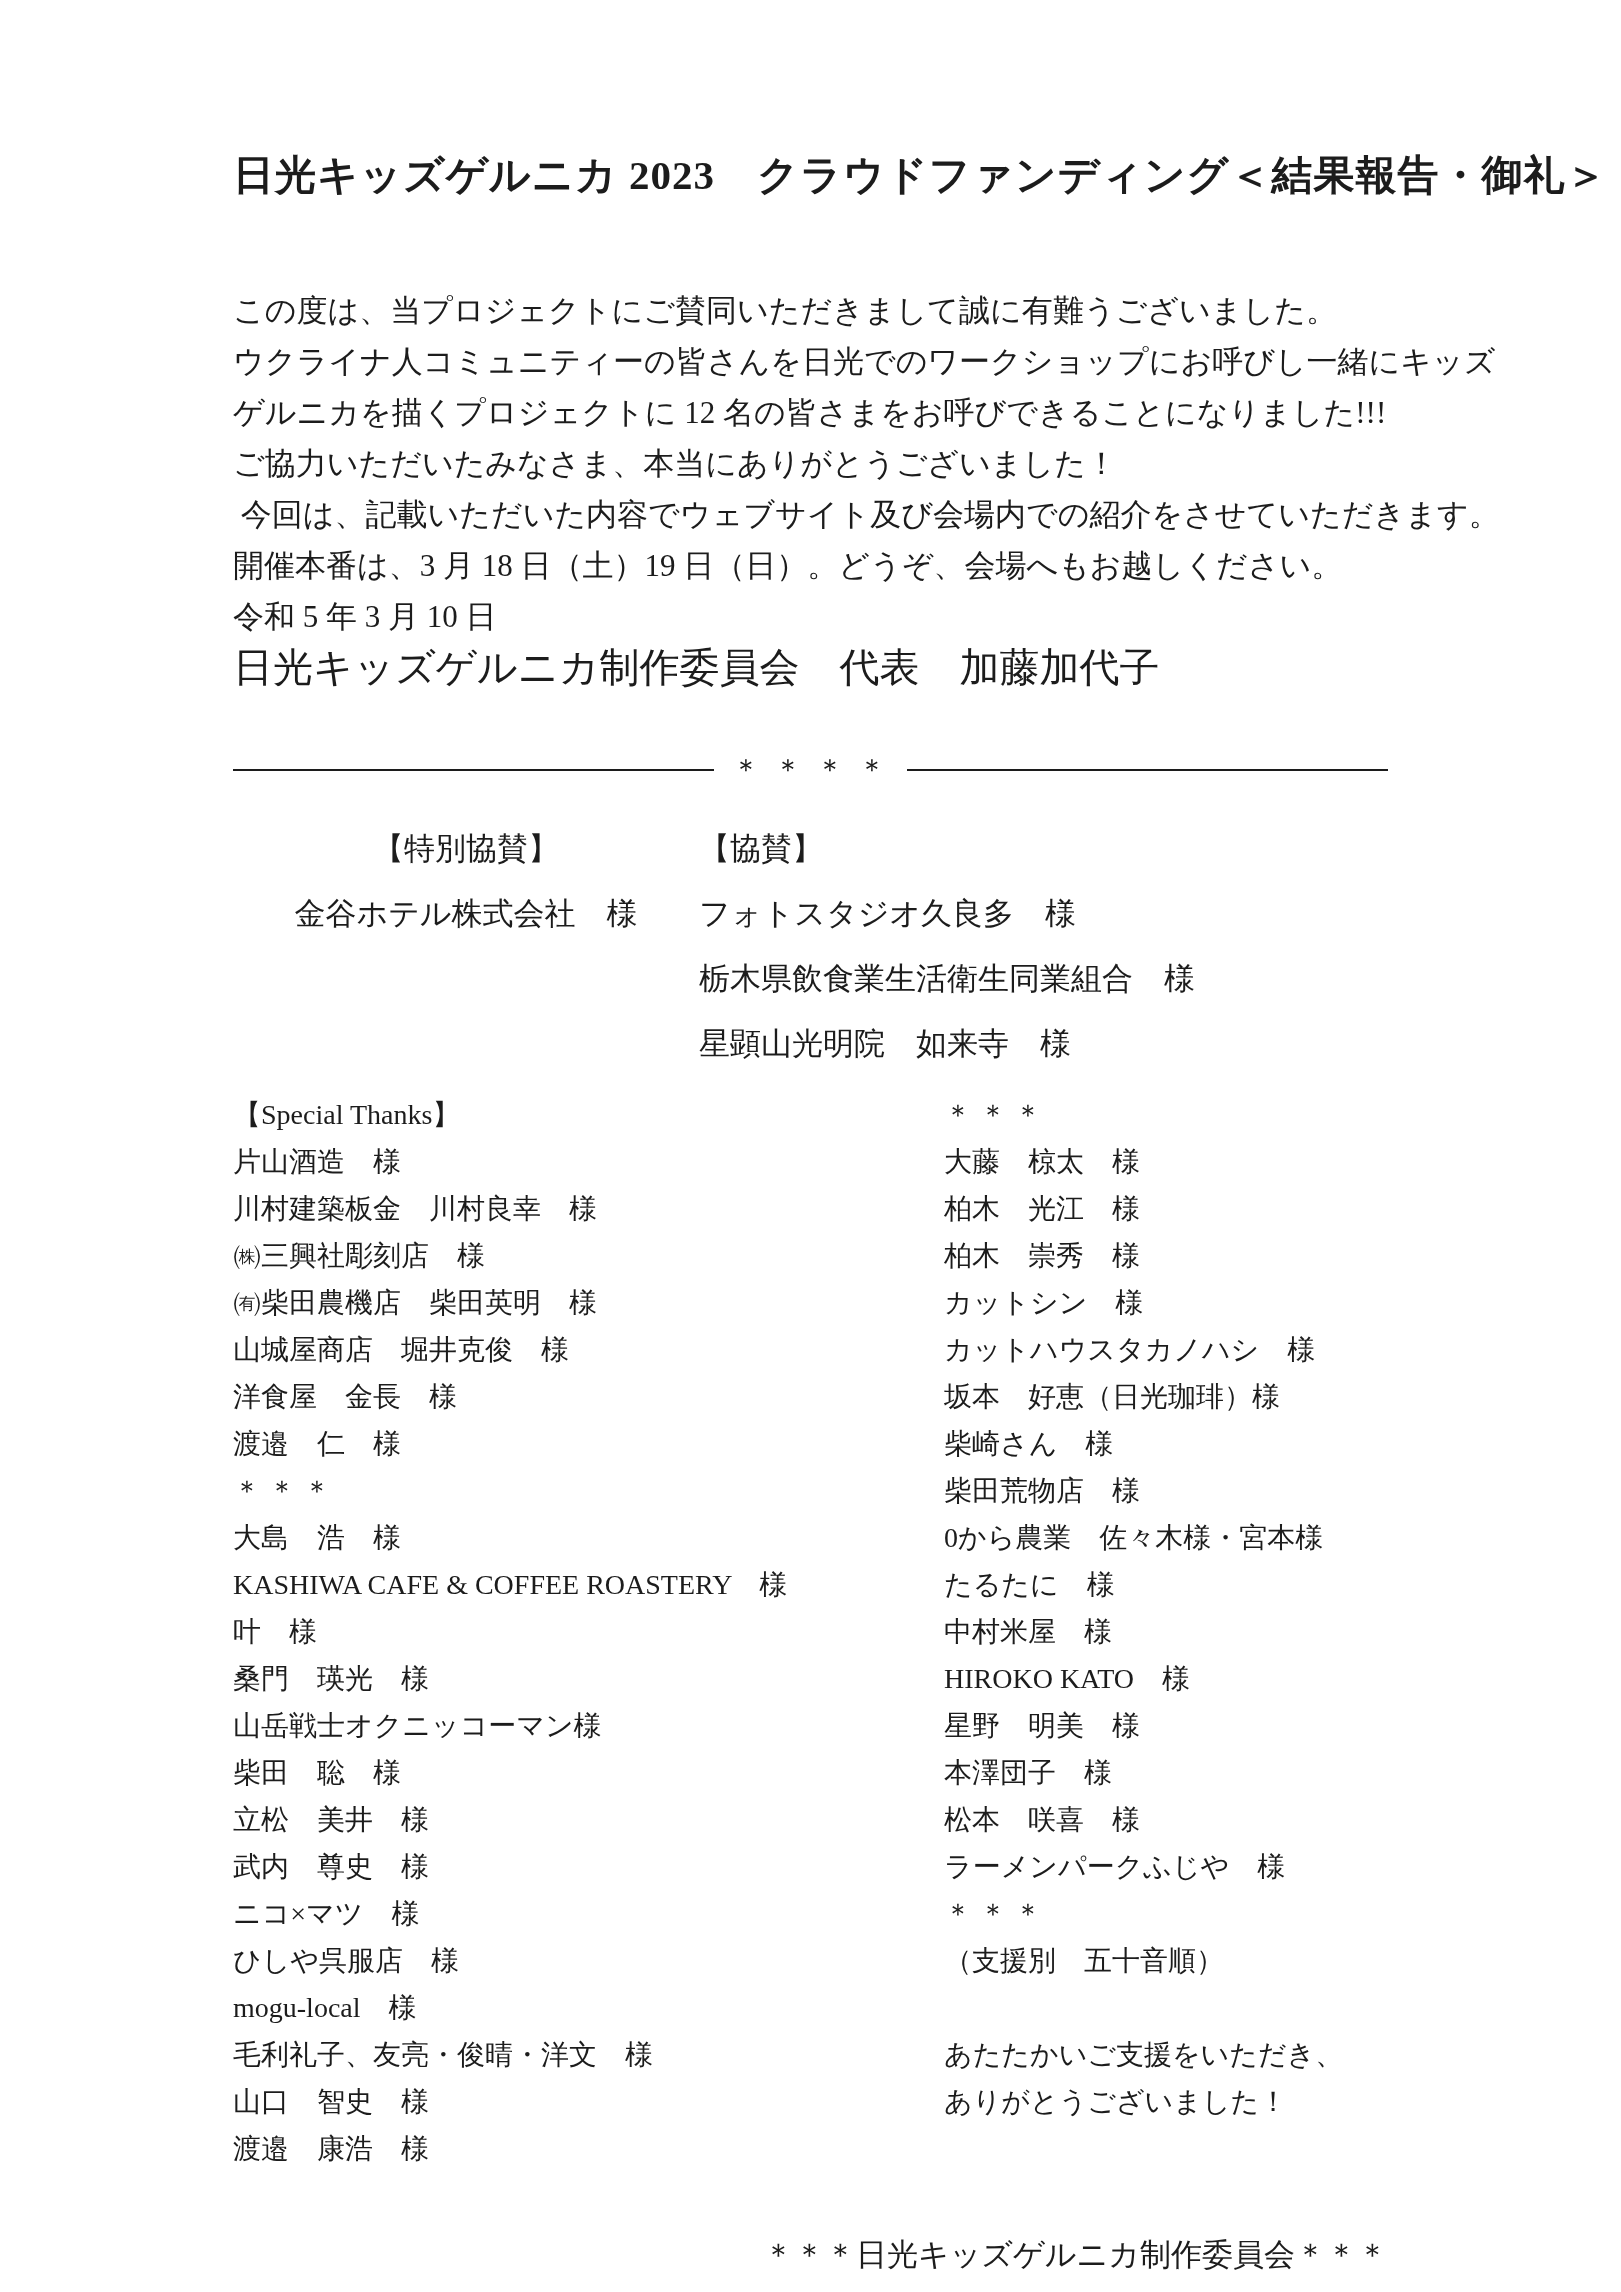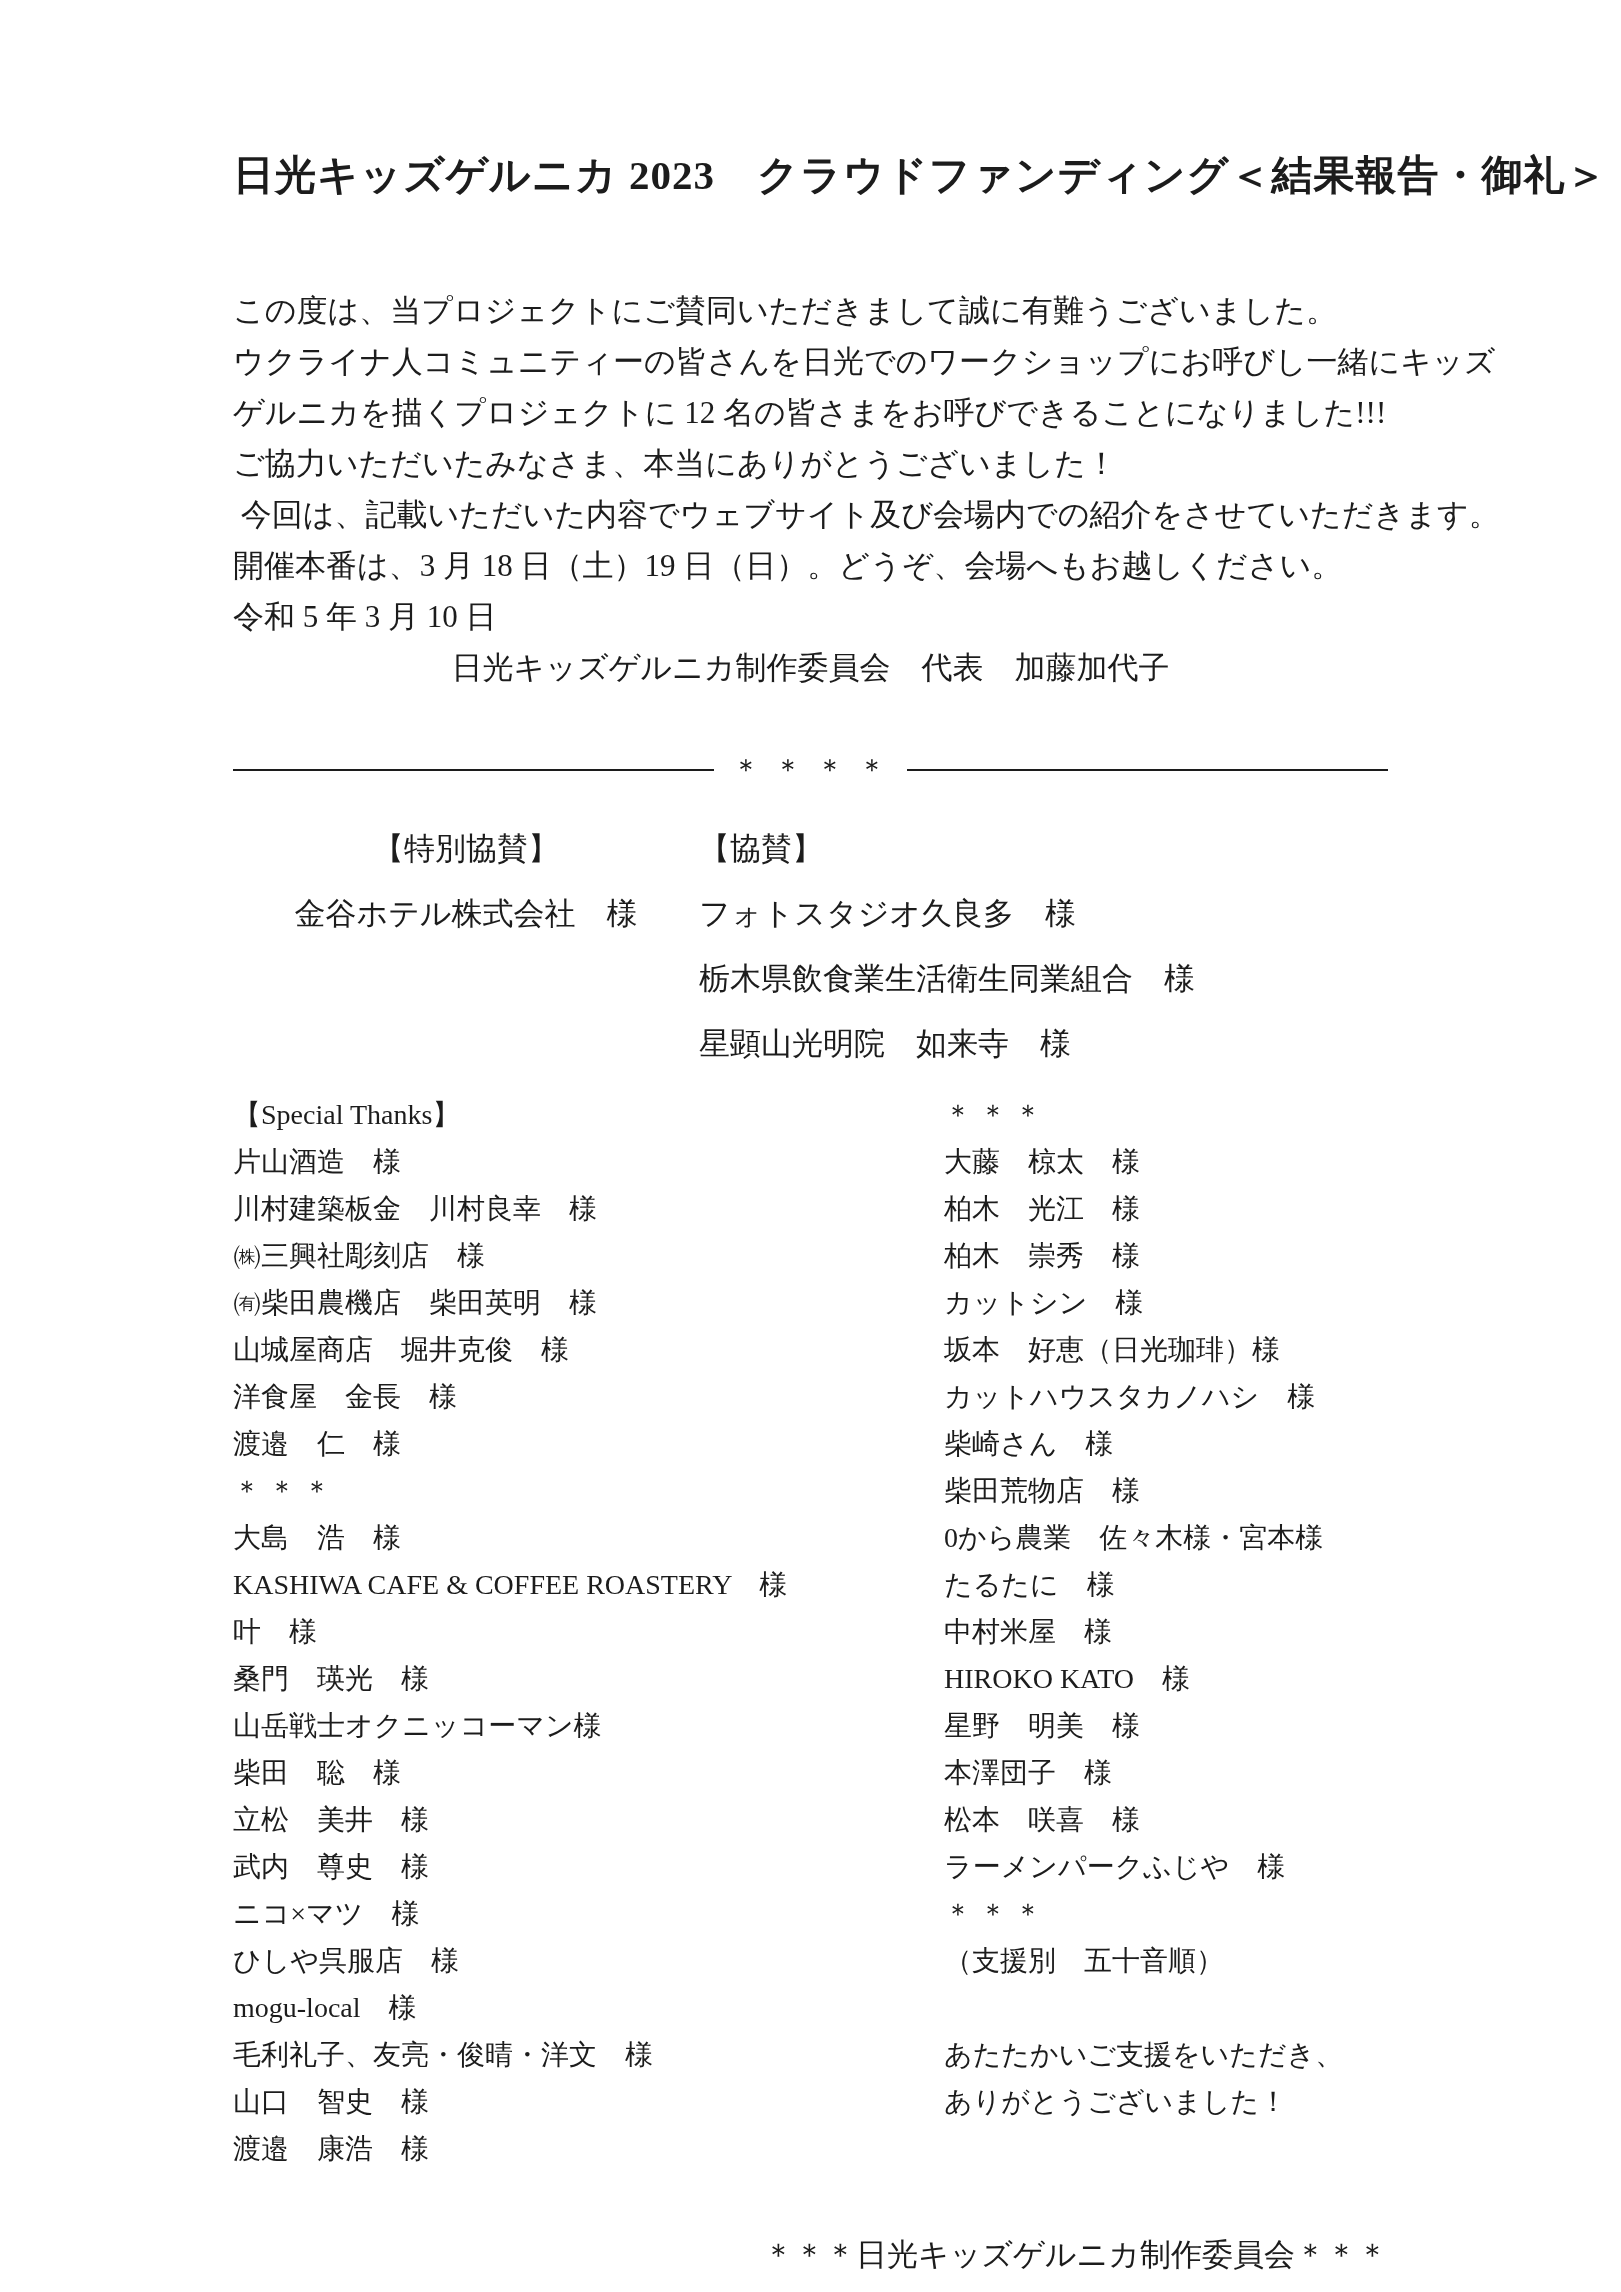--- a/index.html
+++ b/index.html
@@ -9,21 +9,21 @@
     font-family:Liberation Serif, serif;
     padding:106px 233px 0 233px;
     overflow:hidden;position:relative;margin-top:40px;
   }
   .doc-title{
     font-size:41px;font-weight:bold;letter-spacing:1px;
     white-space:pre;line-height:59px;
   }
   .body-block{margin-top:80px;}
   .body-line{font-size:31px;height:51px;line-height:51px;white-space:pre;}
-  .signature{font-size:31px;height:51px;line-height:51px;text-align:center;white-space:pre;}
+  .signature{font-size:40px;height:51px;line-height:51px;text-align:left;white-space:pre;}
   .divider{display:flex;align-items:center;margin-top:57px;}
   .divider .rule{flex:1;height:0;border-top:2px solid #1c1c1c;}
   .divider .stars{font-size:29px;margin:0 17.6px;letter-spacing:2.9px;white-space:pre;}
   .sponsors{display:flex;margin-top:25.5px;}
   .sponsor-col-left{width:466px;flex:0 0 auto;text-align:center;}
   .sponsor-col-right{flex:1 1 auto;}
   .sponsor-line{font-size:31px;height:65px;line-height:65px;white-space:pre;}
   .special-thanks{display:flex;margin-top:15.7px;}
   .st-col-left{width:711px;flex:0 0 auto;}
   .st-col-right{width:519px;flex:0 0 auto;}
@@ -100,22 +100,22 @@
           <div class="st-line">渡邉　康浩　様</div>
         </div>
     </div>
     <div class="st-col-right">
       <div class="st-line">＊ ＊ ＊</div>
       <div>
           <div class="st-line">大藤　椋太　様</div>
           <div class="st-line">柏木　光江　様</div>
           <div class="st-line">柏木　崇秀　様</div>
           <div class="st-line">カットシン　様</div>
+          <div class="st-line">カットハウスタカノハシ　様</div>
           <div class="st-line">坂本　好恵（日光珈琲）様</div>
-          <div class="st-line">カットハウスタカノハシ　様</div>
           <div class="st-line">柴崎さん　様</div>
           <div class="st-line">柴田荒物店　様</div>
           <div class="st-line">0から農業　佐々木様・宮本様</div>
           <div class="st-line">たるたに　様</div>
           <div class="st-line">中村米屋　様</div>
           <div class="st-line">HIROKO KATO　様</div>
           <div class="st-line">星野　明美　様</div>
           <div class="st-line">本澤団子　様</div>
           <div class="st-line">松本　咲喜　様</div>
           <div class="st-line">ラーメンパークふじや　様</div>

